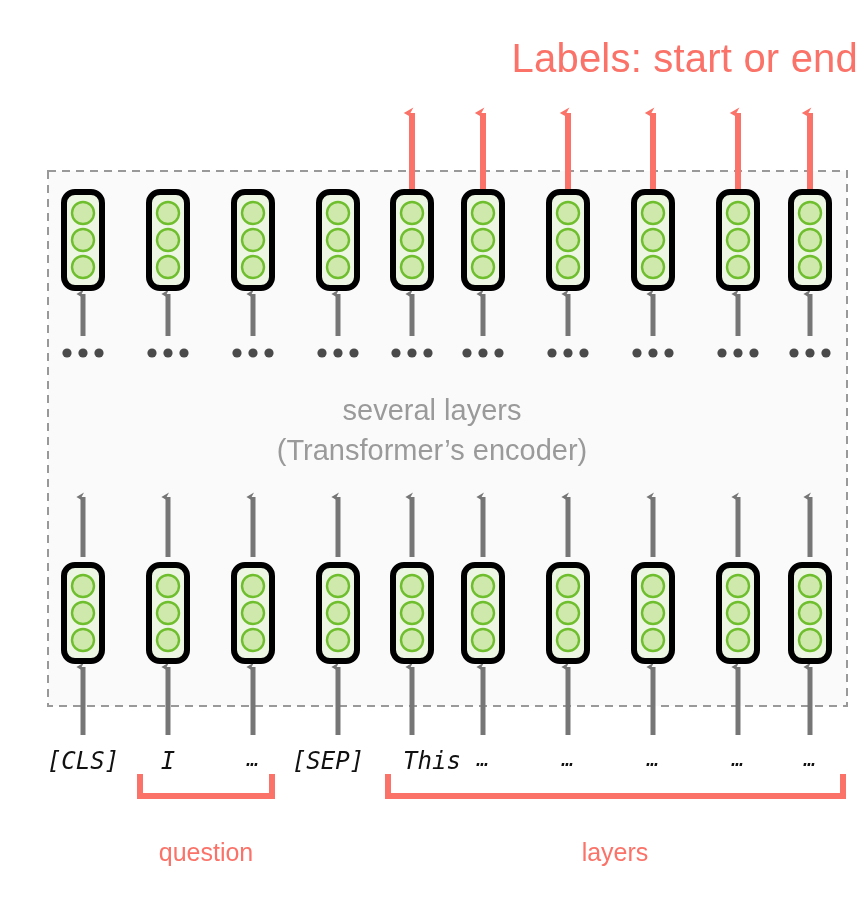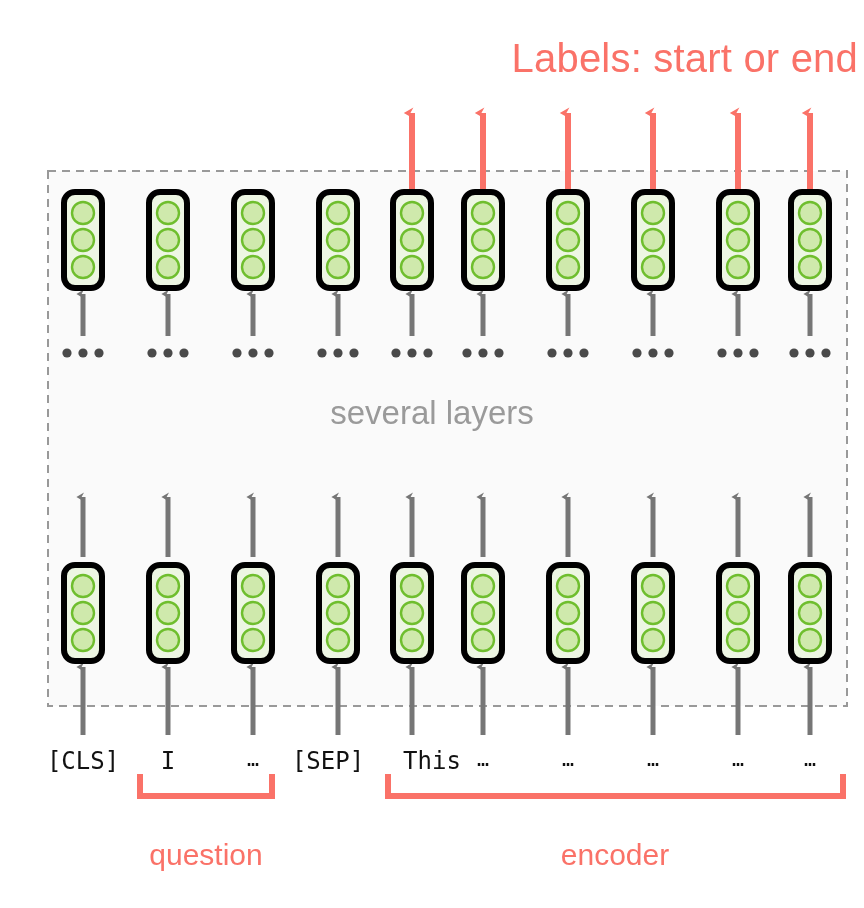--- a/index.html
+++ b/index.html
@@ -13,36 +13,37 @@
   
   .abs{position:absolute;white-space:nowrap;}
 
   #title{
     left:0;top:36px;width:858px;text-align:right;
     font-size:40px;color:#fa7268;letter-spacing:.2px;
     font-family:"Liberation Sans",sans-serif;
   }
   .layer-text{
     width:864px;text-align:center;left:0;
-    font-size:33px;color:#9a9a9a;
+    font-size:29px;color:#9a9a9a;
     font-family:"Liberation Sans",sans-serif;
   }
   #layer-line1{top:394px;}
   #layer-line2{top:434px;}
 
   .token{
     font-family:"DejaVu Sans Mono","Liberation Mono",monospace;
     font-size:24px;color:#111111;
     transform:translateX(-50%);
     top:747px;
+    font-style:italic;
   }
   .token.small{font-size:20px;}
 
   .group-label{
-    font-size:30px;color:#fa7268;
+    font-size:25px;color:#fa7268;
     transform:translateX(-50%);
     top:838px;
     font-family:"Liberation Sans",sans-serif;
   }
 </style>
 </head>
 <body>
 
 <div id="stage">
 
@@ -260,30 +261,31 @@
       </g>
     <g id="brackets">
         <path d="M140 774 L140 796 L272 796 L272 774" fill="none" stroke="#fa7268" stroke-width="6" stroke-linecap="butt" stroke-linejoin="miter"></path>
         <path d="M388 774 L388 796 L843 796 L843 774" fill="none" stroke="#fa7268" stroke-width="6" stroke-linecap="butt" stroke-linejoin="miter"></path>
       </g>
   </svg>
 
   <div class="abs" id="title">Labels: start or end</div>
 
   <div class="abs layer-text" id="layer-line1">several layers</div>
+  <div class="abs layer-text" id="layer-line2">(Transformer’s encoder)</div>
 
   <div id="token-layer">
       <div class="abs token" style="left: 83px;">[CLS]</div>
       <div class="abs token" style="left: 168px;">I</div>
       <div class="abs token small" style="left: 253px;">…</div>
       <div class="abs token" style="left: 328px;">[SEP]</div>
       <div class="abs token" style="left: 432px;">This</div>
       <div class="abs token small" style="left: 483px;">…</div>
       <div class="abs token small" style="left: 568px;">…</div>
       <div class="abs token small" style="left: 653px;">…</div>
       <div class="abs token small" style="left: 738px;">…</div>
       <div class="abs token small" style="left: 810px;">…</div>
     </div>
   <div id="grouplabel-layer">
       <div class="abs group-label" style="left: 206px;">question</div>
-      <div class="abs group-label" style="left: 615px;">encoder</div>
+      <div class="abs group-label" style="left: 615px;">layers</div>
     </div>
 </div>
 
 </body></html>

